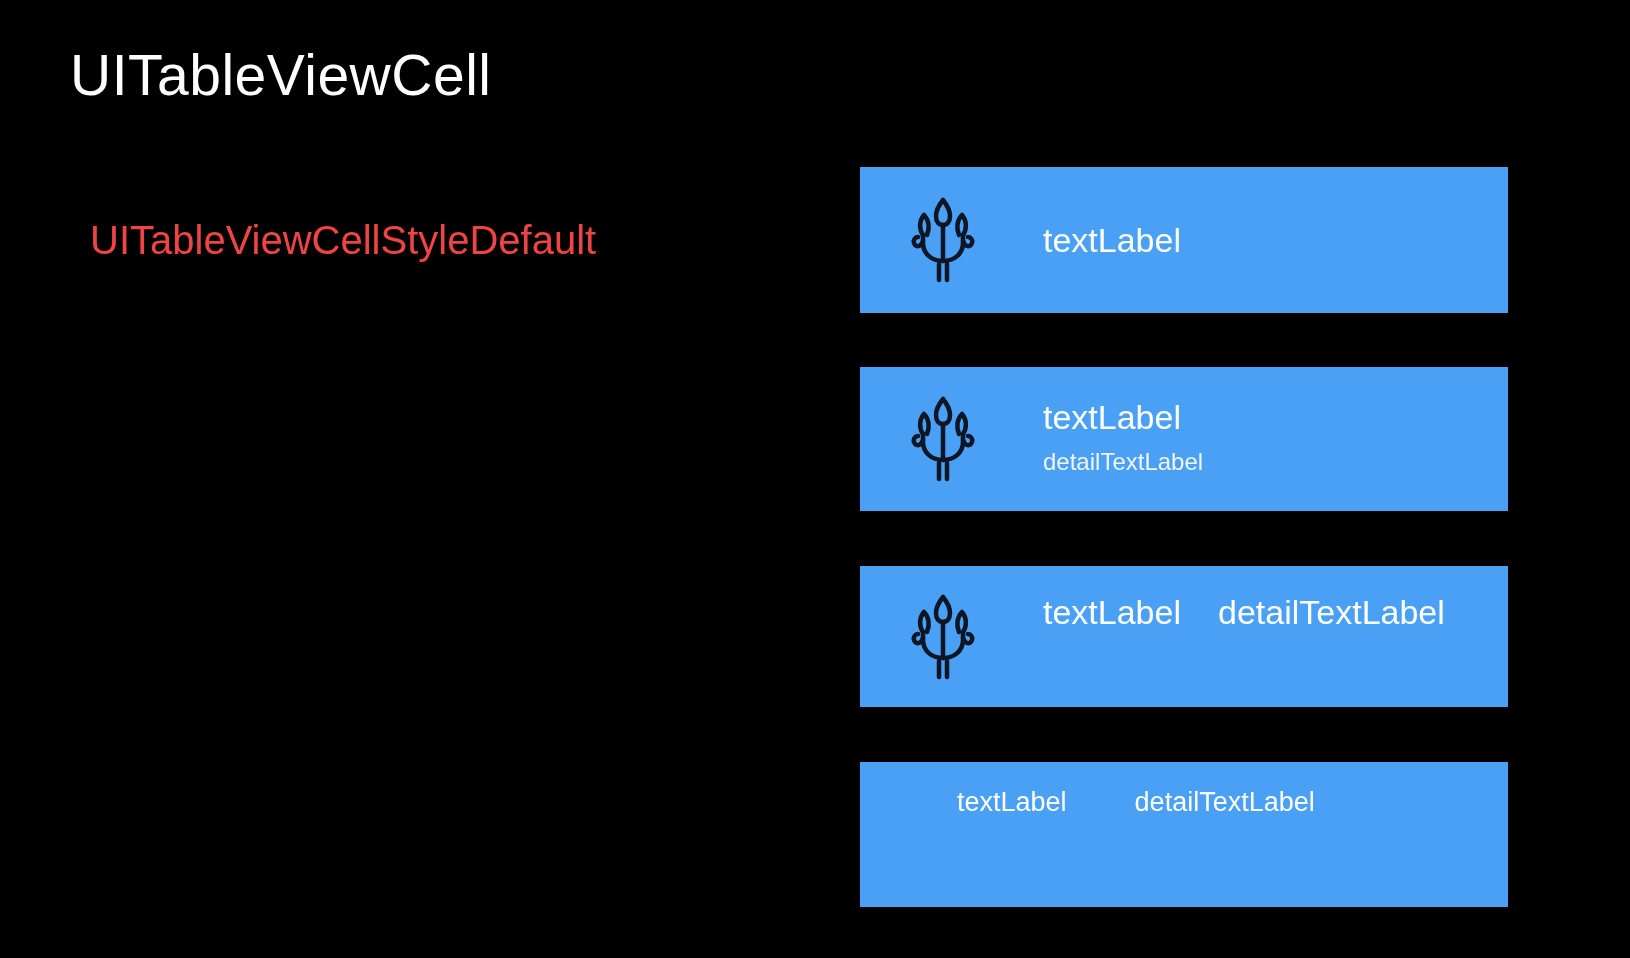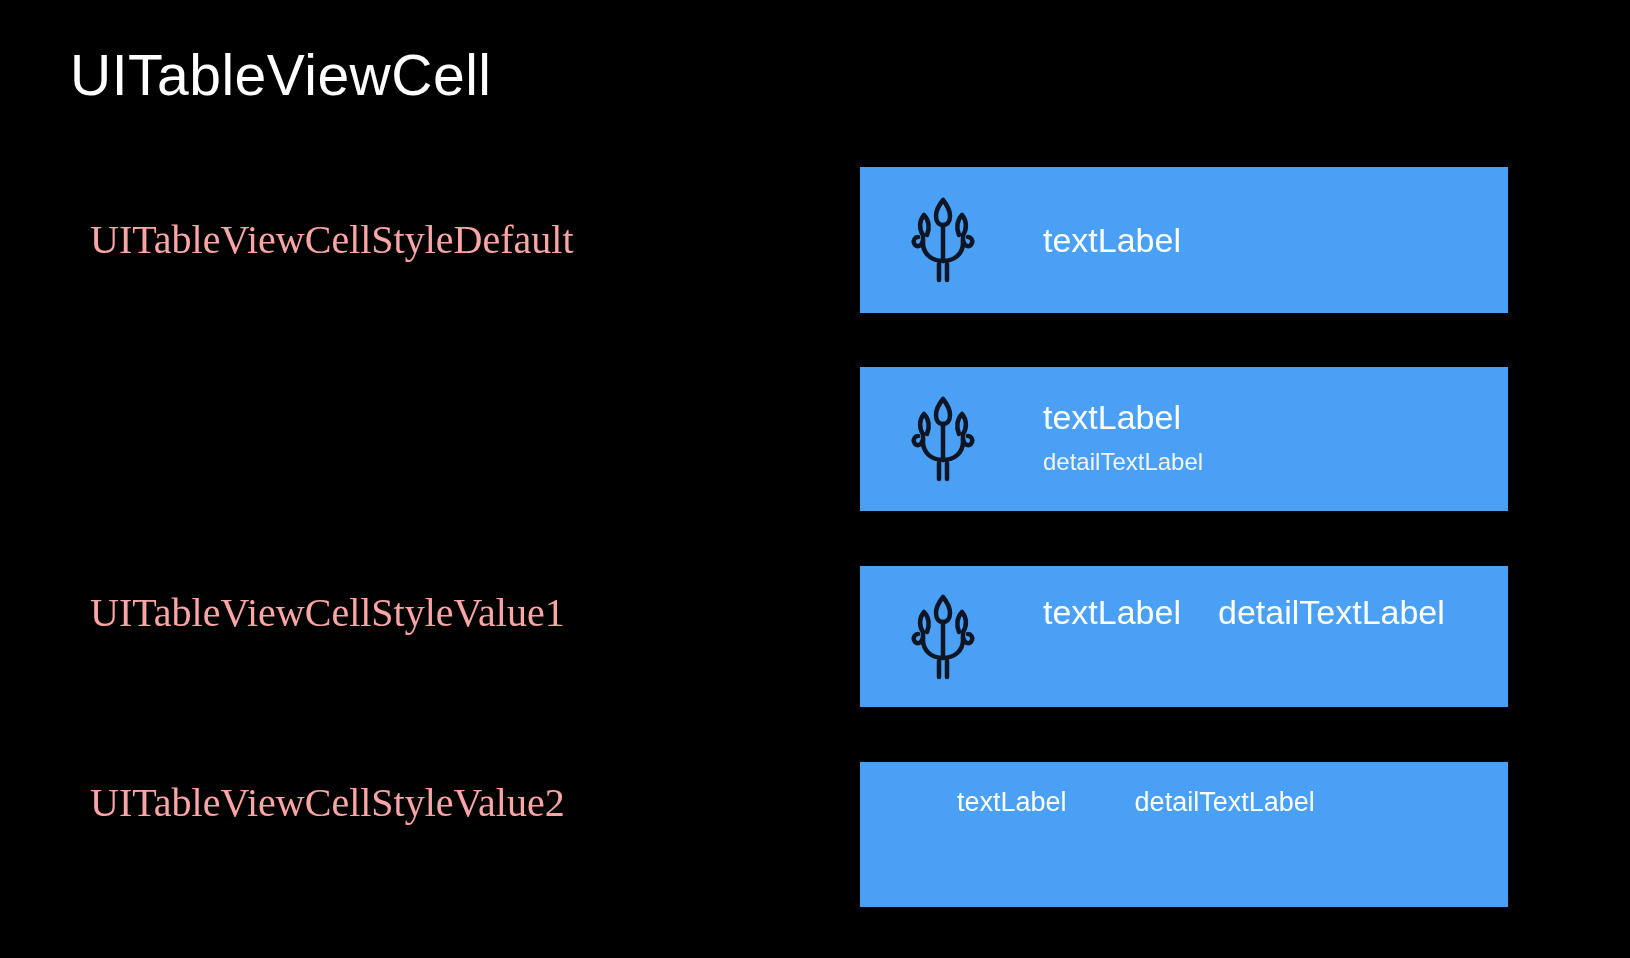--- a/index.html
+++ b/index.html
@@ -17,24 +17,24 @@
     top:44px;
     font-size:57px;
     line-height:62px;
     font-weight:400;
     letter-spacing:0.5px;
     color:#fff;
   }
   .style-label{
     position:absolute;
     left:90px;
-    font-family:Liberation Serif, serif;
+    font-family:Liberation Sans, sans-serif;
     font-size:40px;
     line-height:52px;
-    color:#fca5a5;
+    color:#ef4444;
     white-space:pre;
   }
   #style-label-0{top:214px;}
   #style-label-1{top:396px;}
   #style-label-2{top:587px;}
   #style-label-3{top:777px;}
 
   .cell{
     position:absolute;
     left:860px;
@@ -139,32 +139,30 @@
   <div class="cell" id="cell-1">
     <svg class="icon" viewBox="0 0 68 86">
       <use href="#trident"></use>
     </svg>
     <div class="cell-content">
       <span class="text-label">textLabel</span>
       <span class="detail-label">detailTextLabel</span>
     </div>
   </div>
 
-  <div class="style-label" id="style-label-2">UITableViewCellStyleValue1</div>
   <div class="cell" id="cell-2">
     <svg class="icon" viewBox="0 0 68 86">
       <use href="#trident"></use>
     </svg>
     <div class="cell-content">
       <span class="text-label">textLabel</span>
       <span class="detail-label">detailTextLabel</span>
     </div>
   </div>
 
-  <div class="style-label" id="style-label-3">UITableViewCellStyleValue2</div>
   <div class="cell" id="cell-3">
     <div class="cell-content">
       <span class="text-label">textLabel</span>
       <span class="detail-label">detailTextLabel</span>
     </div>
   </div>
 
 </div>
 
 </body></html>

